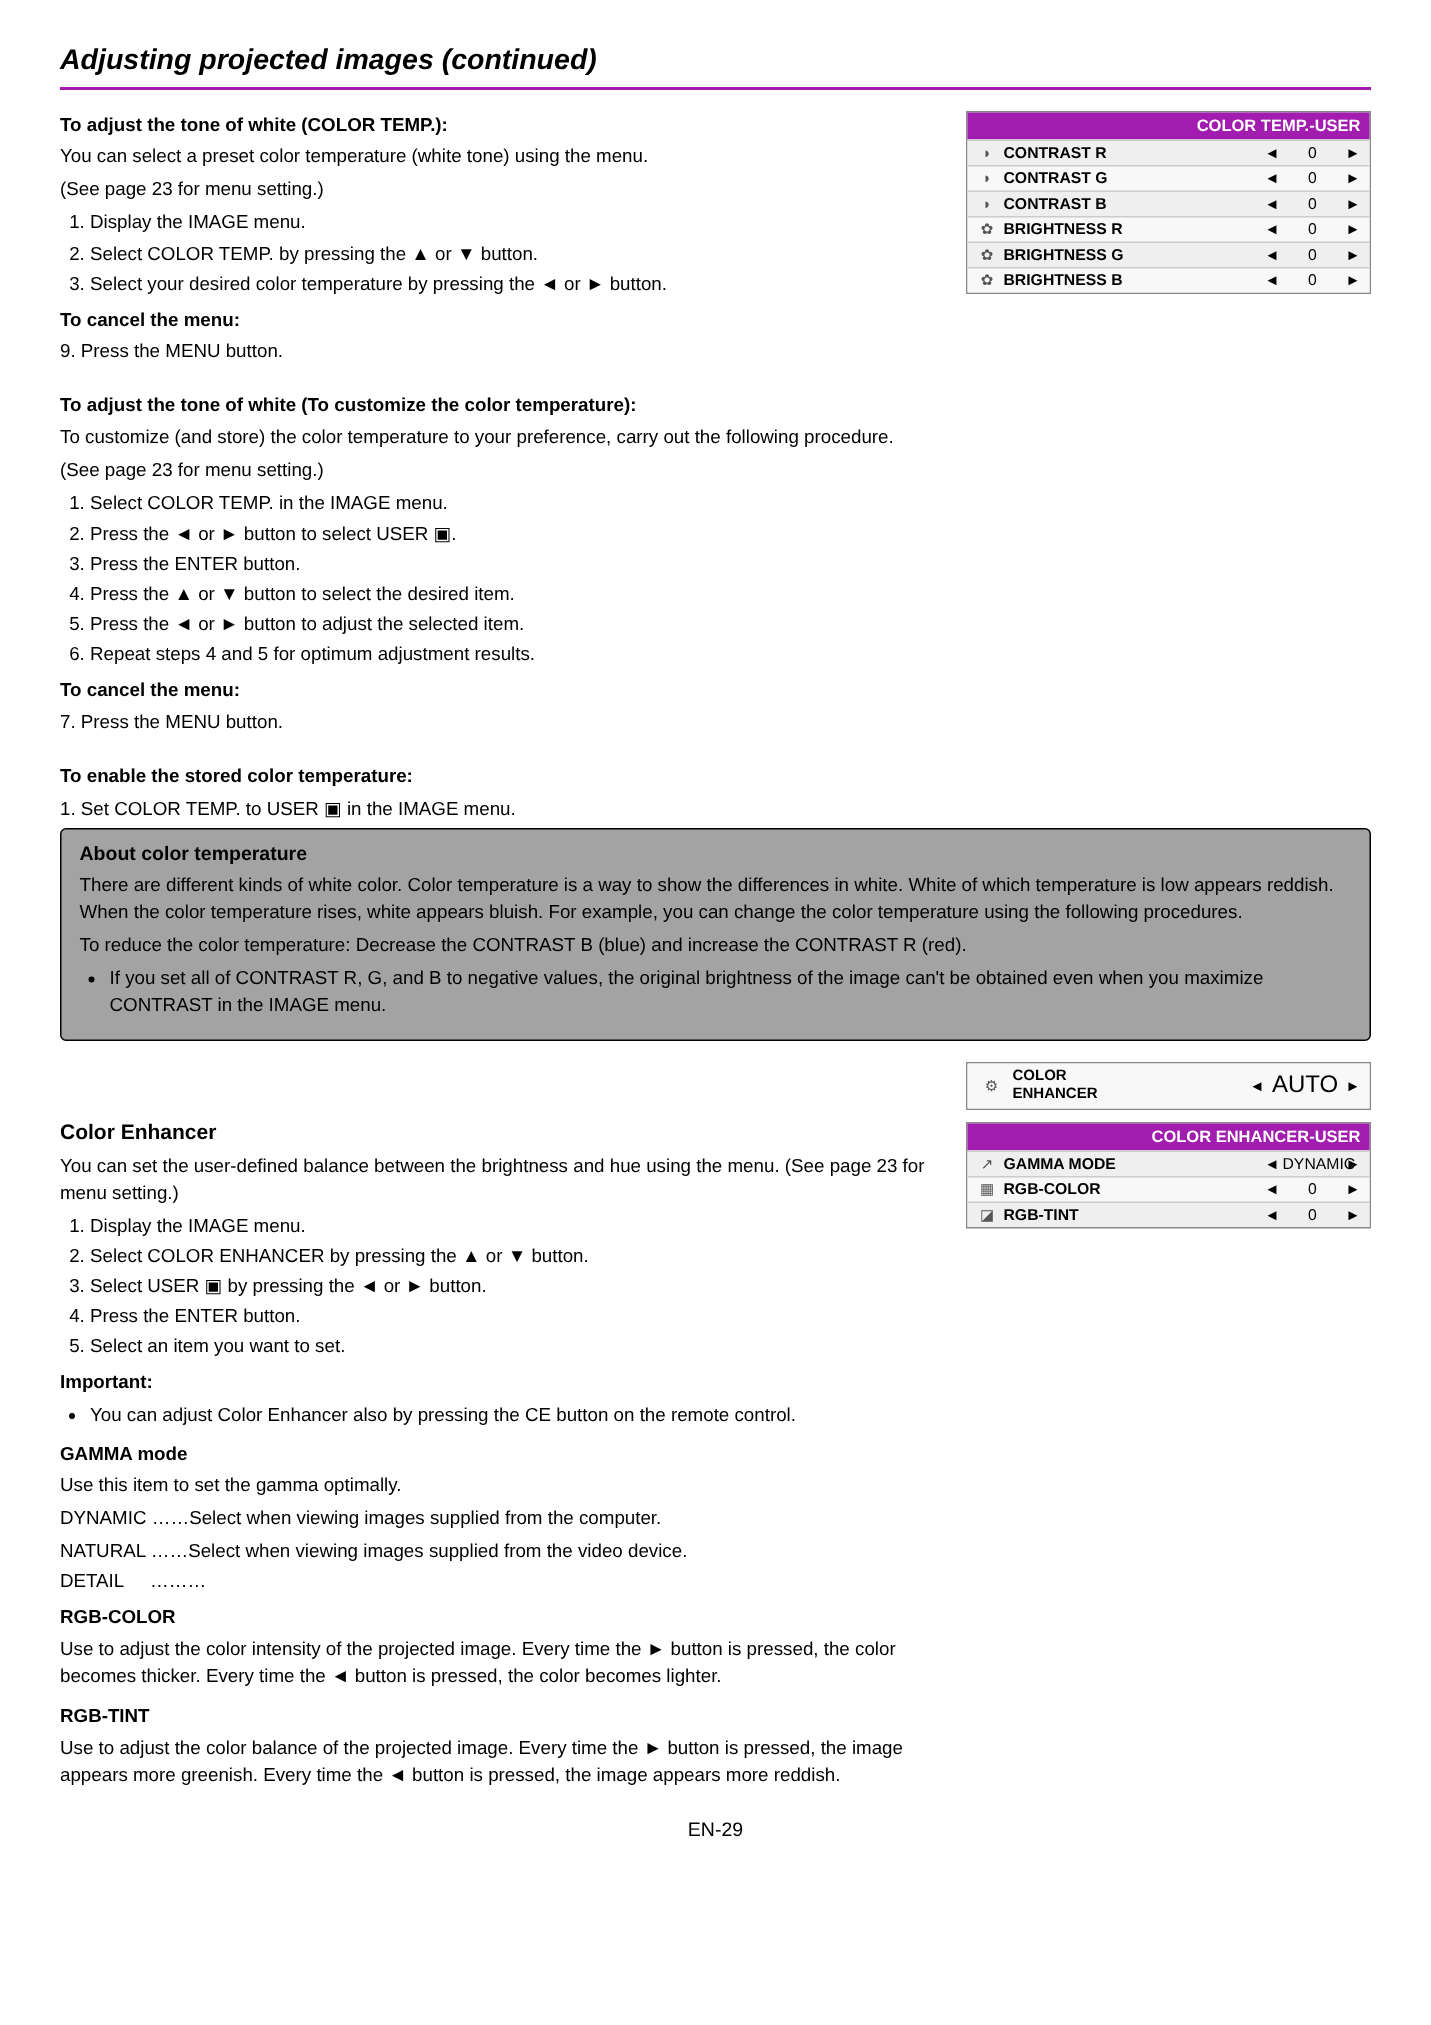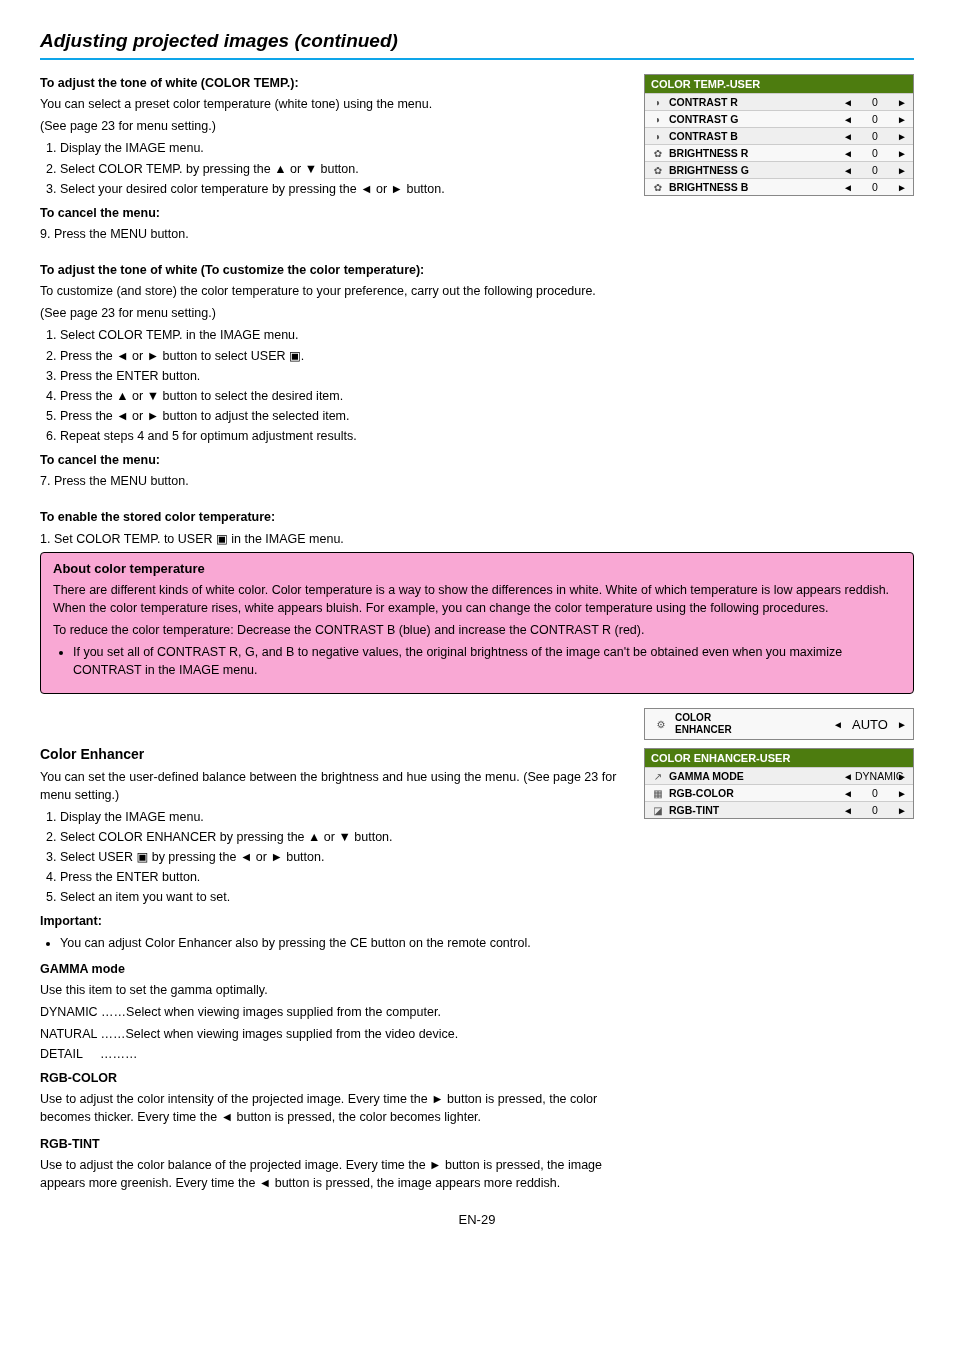--- a/index.html
+++ b/index.html
@@ -9,21 +9,21 @@
       font-size: 12.5px;
       color: #000;
       width: 954px;
       min-height: 1350px;
       padding: 30px 40px 30px 40px;
     }
     h1.page-title {
       font-size: 19px;
       font-style: italic;
       font-weight: bold;
-      border-bottom: 2px solid #0ea5e9;
+      border-bottom: 2px solid #a21caf;
       padding-bottom: 6px;
       margin-bottom: 14px;
     }
     .section-heading {
       font-weight: bold;
       font-size: 12.5px;
       margin-bottom: 3px;
     }
     p { margin-bottom: 4px; line-height: 1.45; }
     ol { margin-left: 20px; margin-bottom: 6px; }
@@ -40,25 +40,26 @@
     .two-col .right { width: 270px; flex-shrink: 0; }
 
     
     .menu-table {
       border: 1px solid #888;
       width: 270px;
       font-size: 11px;
       margin-bottom: 8px;
     }
     .menu-table .menu-header {
-      background: #4d7c0f;
+      background: #a21caf;
       color: #fff;
       padding: 3px 6px;
       font-weight: bold;
       font-size: 11px;
+      text-align: right;
     }
     .menu-table .menu-row {
       display: flex;
       align-items: center;
       border-top: 1px solid #ccc;
       padding: 2px 4px;
       background: #f8f8f8;
     }
     .menu-table .menu-row:nth-child(even) {
       background: #efefef;
@@ -90,21 +91,21 @@
       text-align: center;
       font-size: 10px;
     }
 
     
     .info-box {
       border: 1px solid #000;
       border-radius: 4px;
       padding: 8px 12px;
       margin-bottom: 14px;
-      background: #f9a8d4;
+      background: #a3a3a3;
     }
     .info-box-title {
       font-weight: bold;
       font-size: 13px;
       margin-bottom: 5px;
     }
 
     .color-enhancer-section { margin-top: 4px; }
 
     .sub-heading {
@@ -145,21 +146,21 @@
       text-align: center;
       font-size: 10px;
     }
     .color-enhancer-row .row-label {
       flex: 1;
       font-weight: bold;
       font-size: 10px;
       line-height: 1.2;
     }
     .color-enhancer-row .row-arrow-left { width: 14px; text-align: center; }
-    .color-enhancer-row .row-value { width: 50px; text-align: center; font-size: 13px; }
+    .color-enhancer-row .row-value { width: 50px; text-align: center; font-size: 16px; }
     .color-enhancer-row .row-arrow-right { width: 14px; text-align: center; }
   </style>
 </head>
 <body>
 
 <h1 class="page-title">Adjusting projected images  (continued)</h1>
 
 <div class="two-col">
   <div class="left">
     <p class="section-heading">To adjust the tone of white (COLOR TEMP.):</p>

